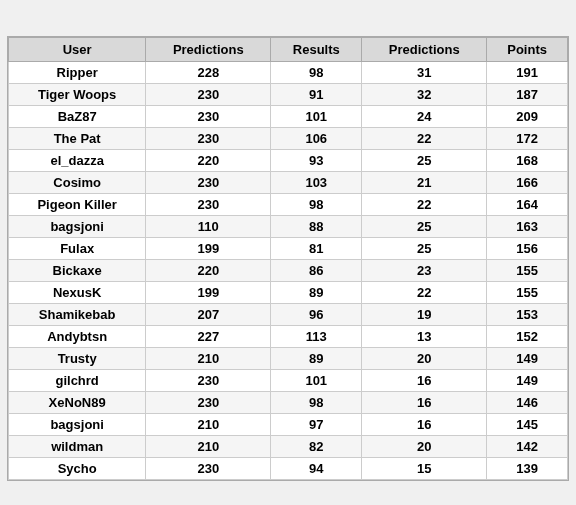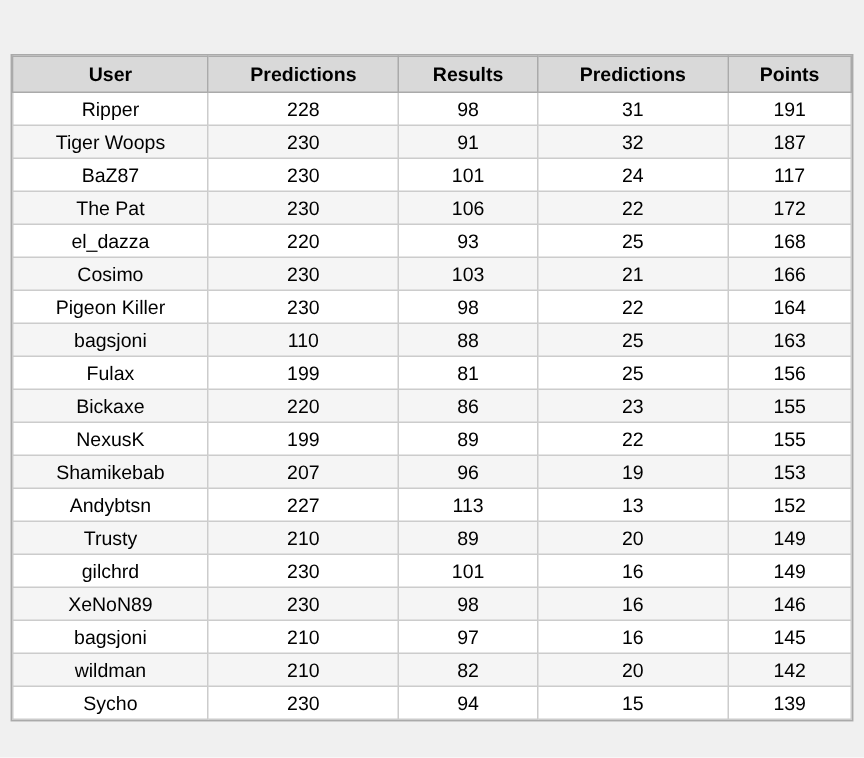--- a/index.html
+++ b/index.html
@@ -37,20 +37,21 @@
     thead th {
       border: 1px solid #aaa;
       padding: 4px 8px;
       text-align: center;
       font-weight: bold;
       font-size: 13px;
     }
 
     tbody tr {
       background: white;
+      font-weight: bold;
     }
 
     tbody tr:nth-child(even) {
       background: #f5f5f5;
     }
 
     tbody td {
       border: 1px solid #ccc;
       padding: 3px 8px;
       text-align: center;
@@ -88,21 +89,21 @@
           <td>230</td>
           <td>91</td>
           <td>32</td>
           <td>187</td>
         </tr>
         <tr>
           <td>BaZ87</td>
           <td>230</td>
           <td>101</td>
           <td>24</td>
-          <td>117</td>
+          <td>209</td>
         </tr>
         <tr>
           <td>The Pat</td>
           <td>230</td>
           <td>106</td>
           <td>22</td>
           <td>172</td>
         </tr>
         <tr>
           <td>el_dazza</td>

